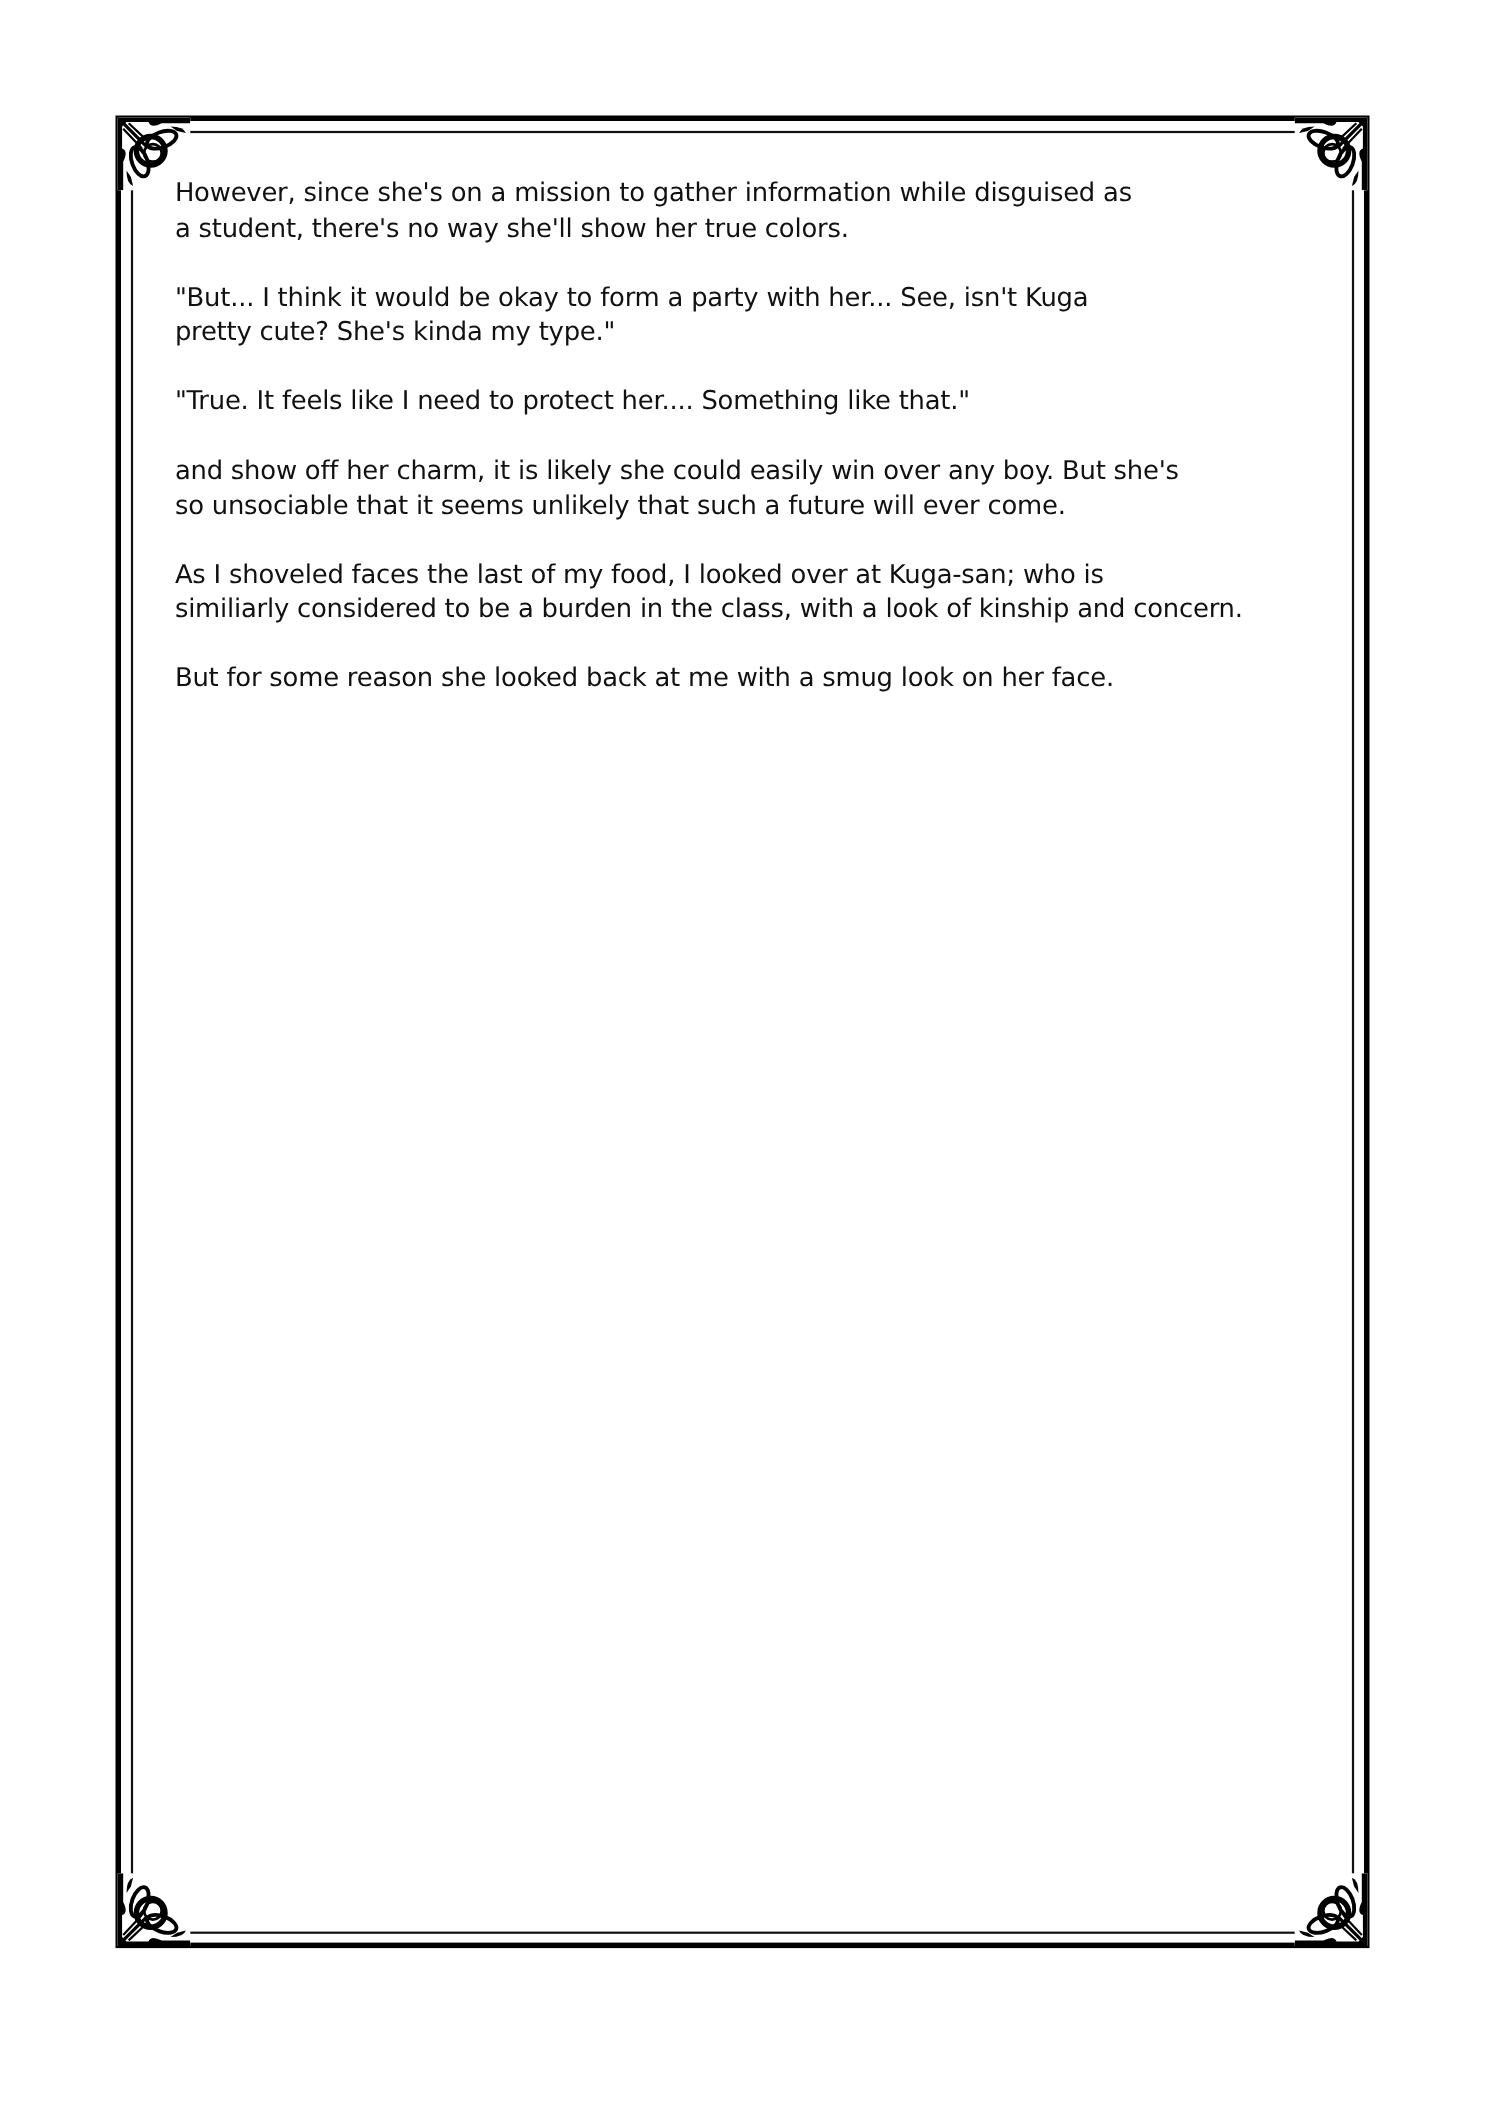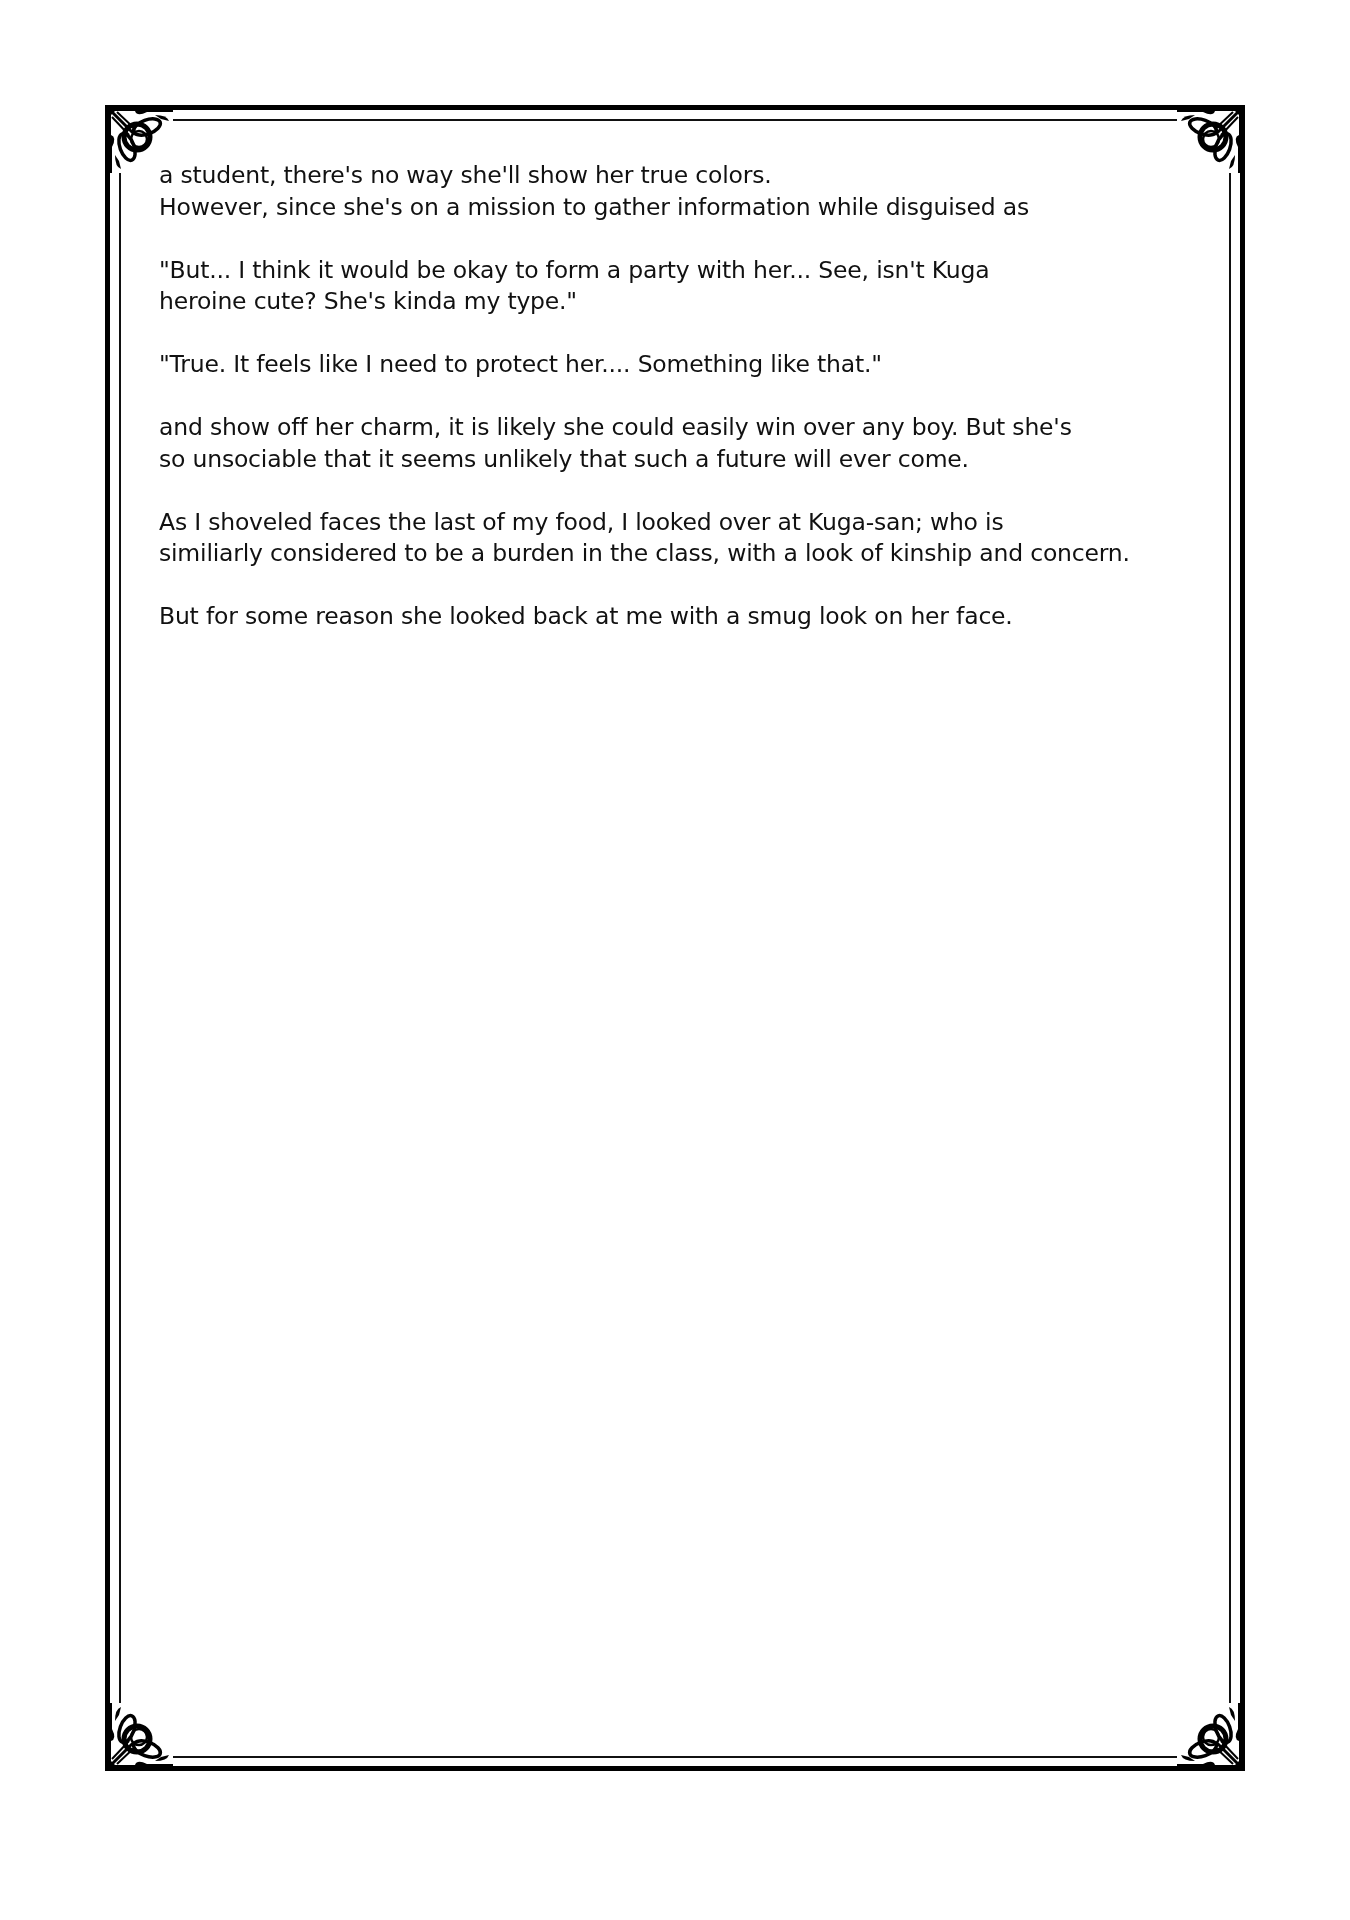--- a/index.html
+++ b/index.html
@@ -121,26 +121,26 @@
     <path d="M5 5 L26 26" stroke="#000" stroke-width="3"></path>
     <path d="M10 5 L28 22" stroke="#000" stroke-width="2"></path>
     <path d="M5 10 L22 28" stroke="#000" stroke-width="2"></path>
     <path d="M48 8 Q60 8 62 14 L54 12 Z" fill="#000"></path>
     <path d="M8 48 Q8 60 14 62 L12 54 Z" fill="#000"></path>
   </svg>
 </div>
 
 <div class="content">
   <p class="para">
+    <span class="line">However, since she's on a mission to gather information while disguised as</span>
     <span class="line">a student, there's no way she'll show her true colors.</span>
-    <span class="line">However, since she's on a mission to gather information while disguised as</span>
   </p>
   <p class="para">
     <span class="line">"But... I think it would be okay to form a party with her... See, isn't Kuga</span>
-    <span class="line">heroine cute? She's kinda my type."</span>
+    <span class="line">pretty cute? She's kinda my type."</span>
   </p>
   <p class="para">
     <span class="line">"True. It feels like I need to protect her.... Something like that."</span>
   </p>
   <p class="para">
     <span class="line">and show off her charm, it is likely she could easily win over any boy. But she's</span>
     <span class="line">so unsociable that it seems unlikely that such a future will ever come.</span>
   </p>
   <p class="para">
     <span class="line">As I shoveled faces the last of my food, I looked over at Kuga-san; who is</span>

